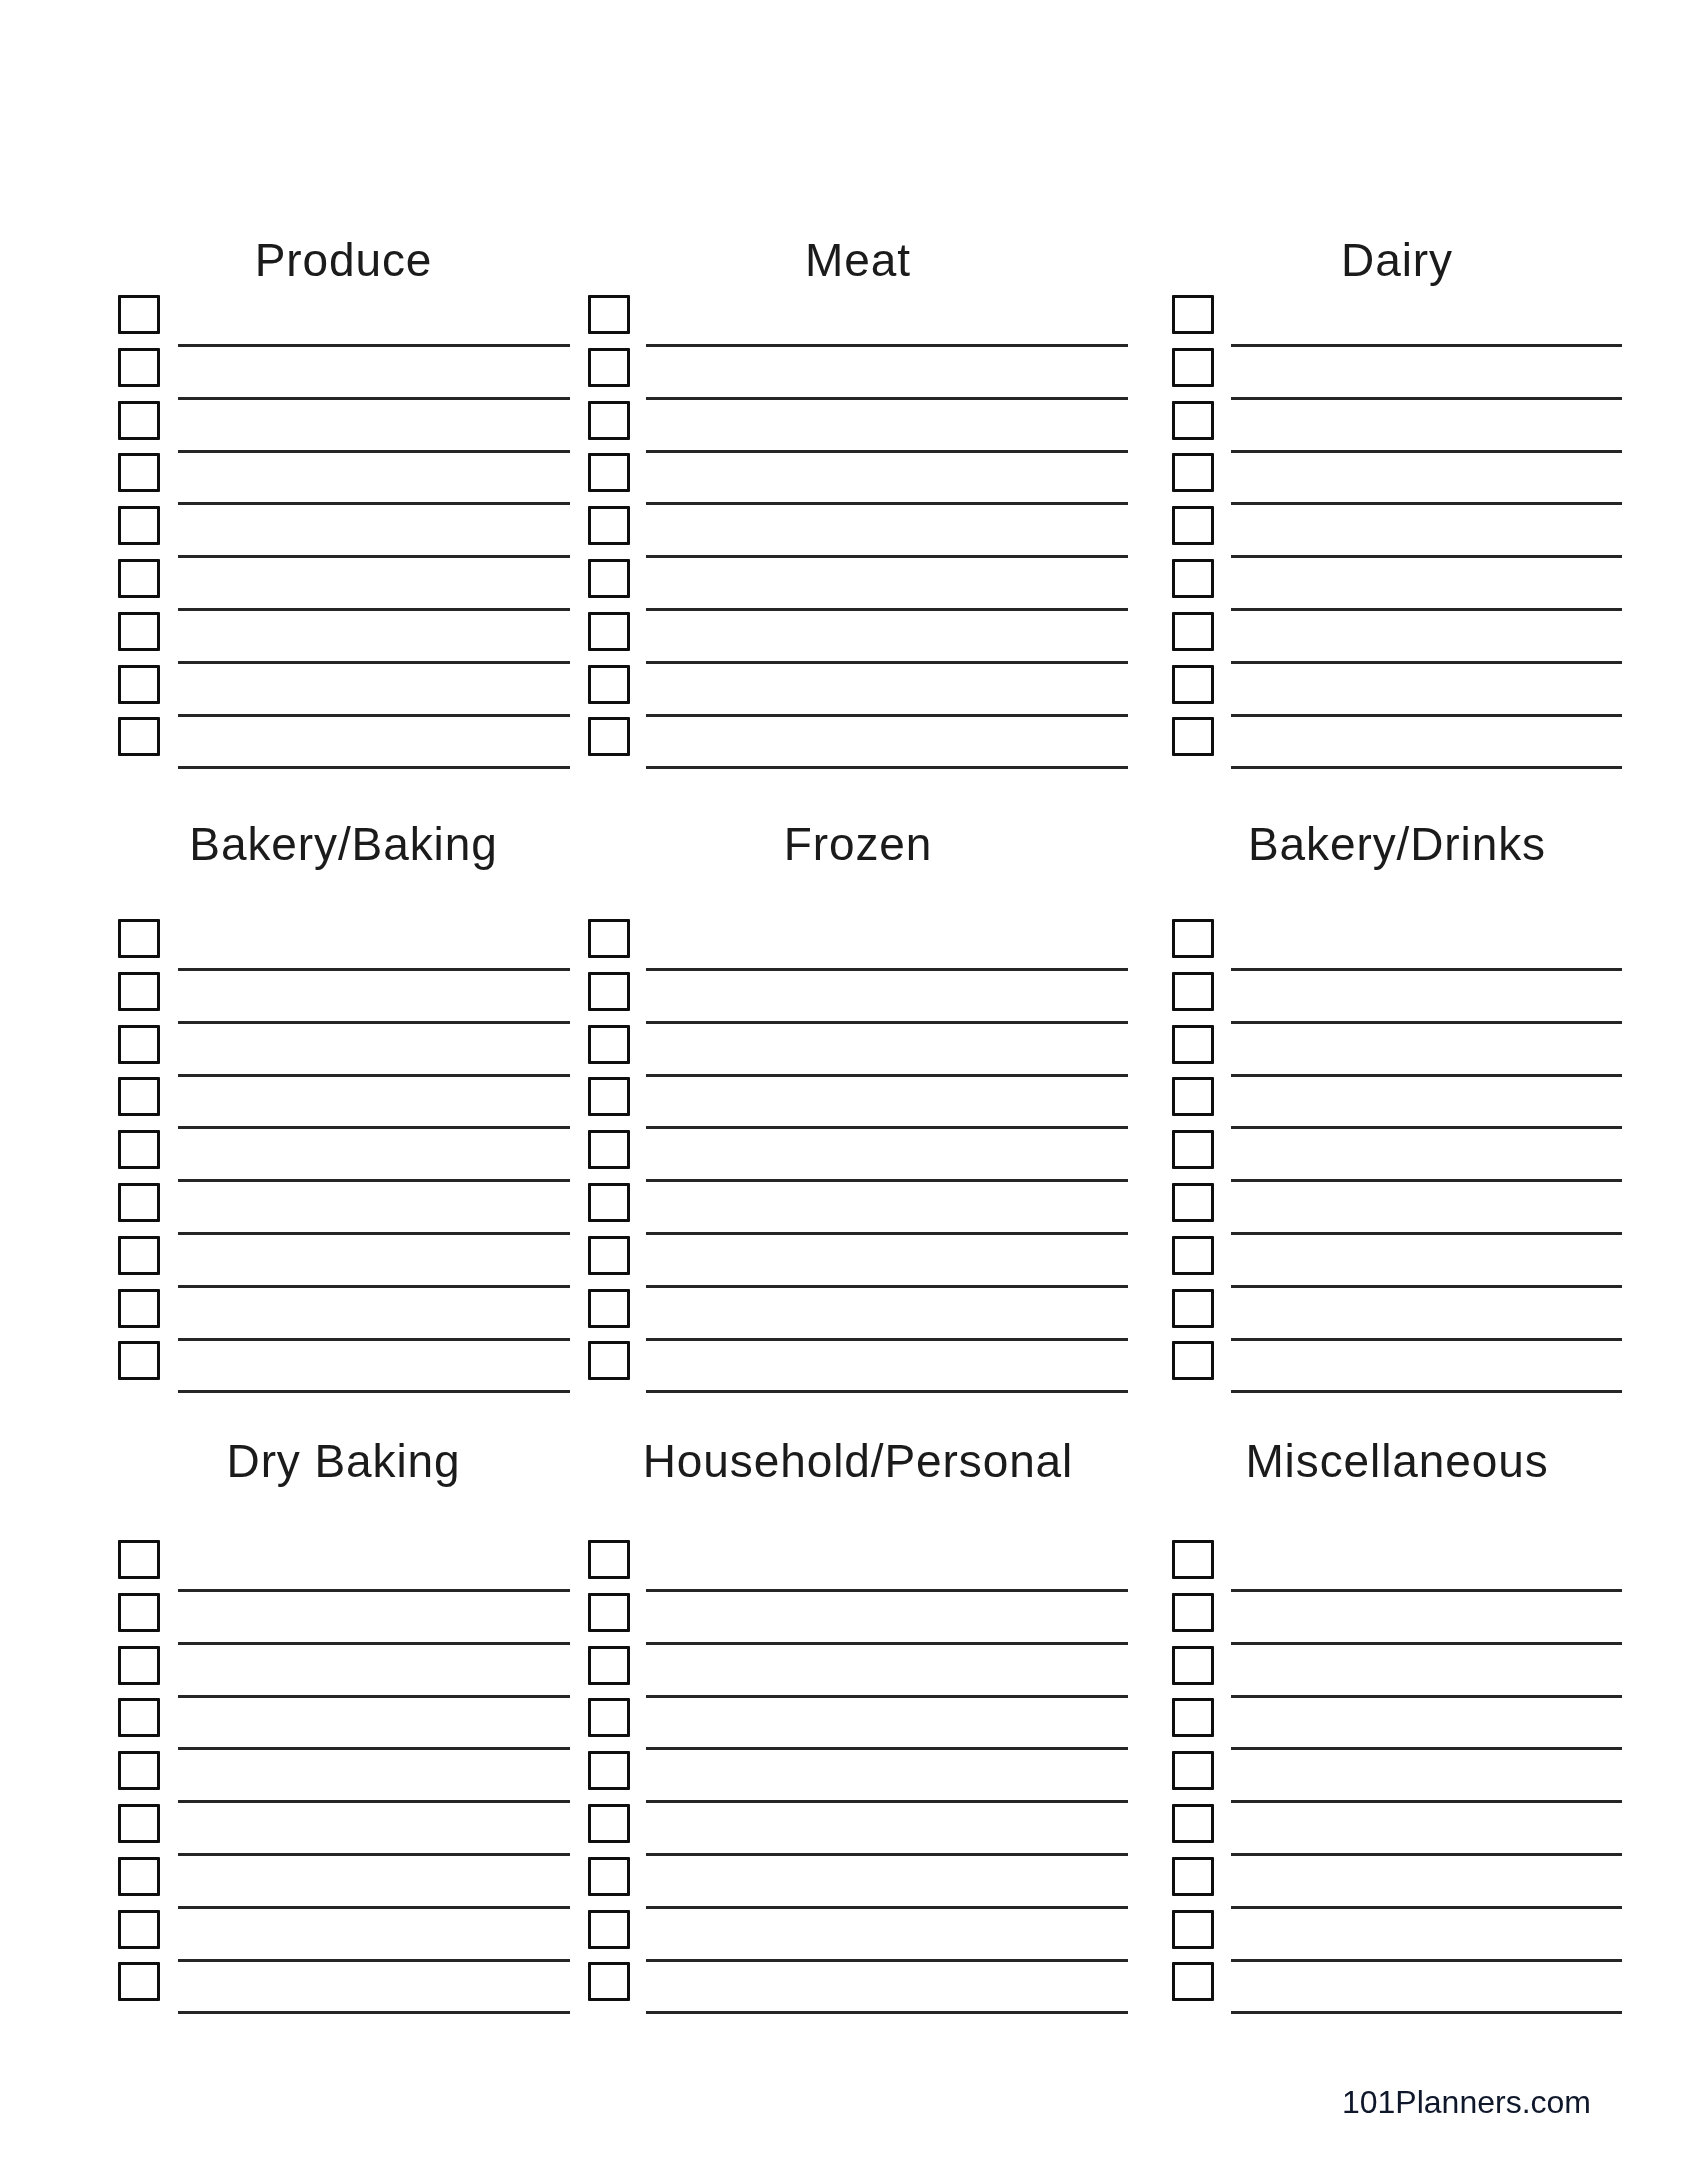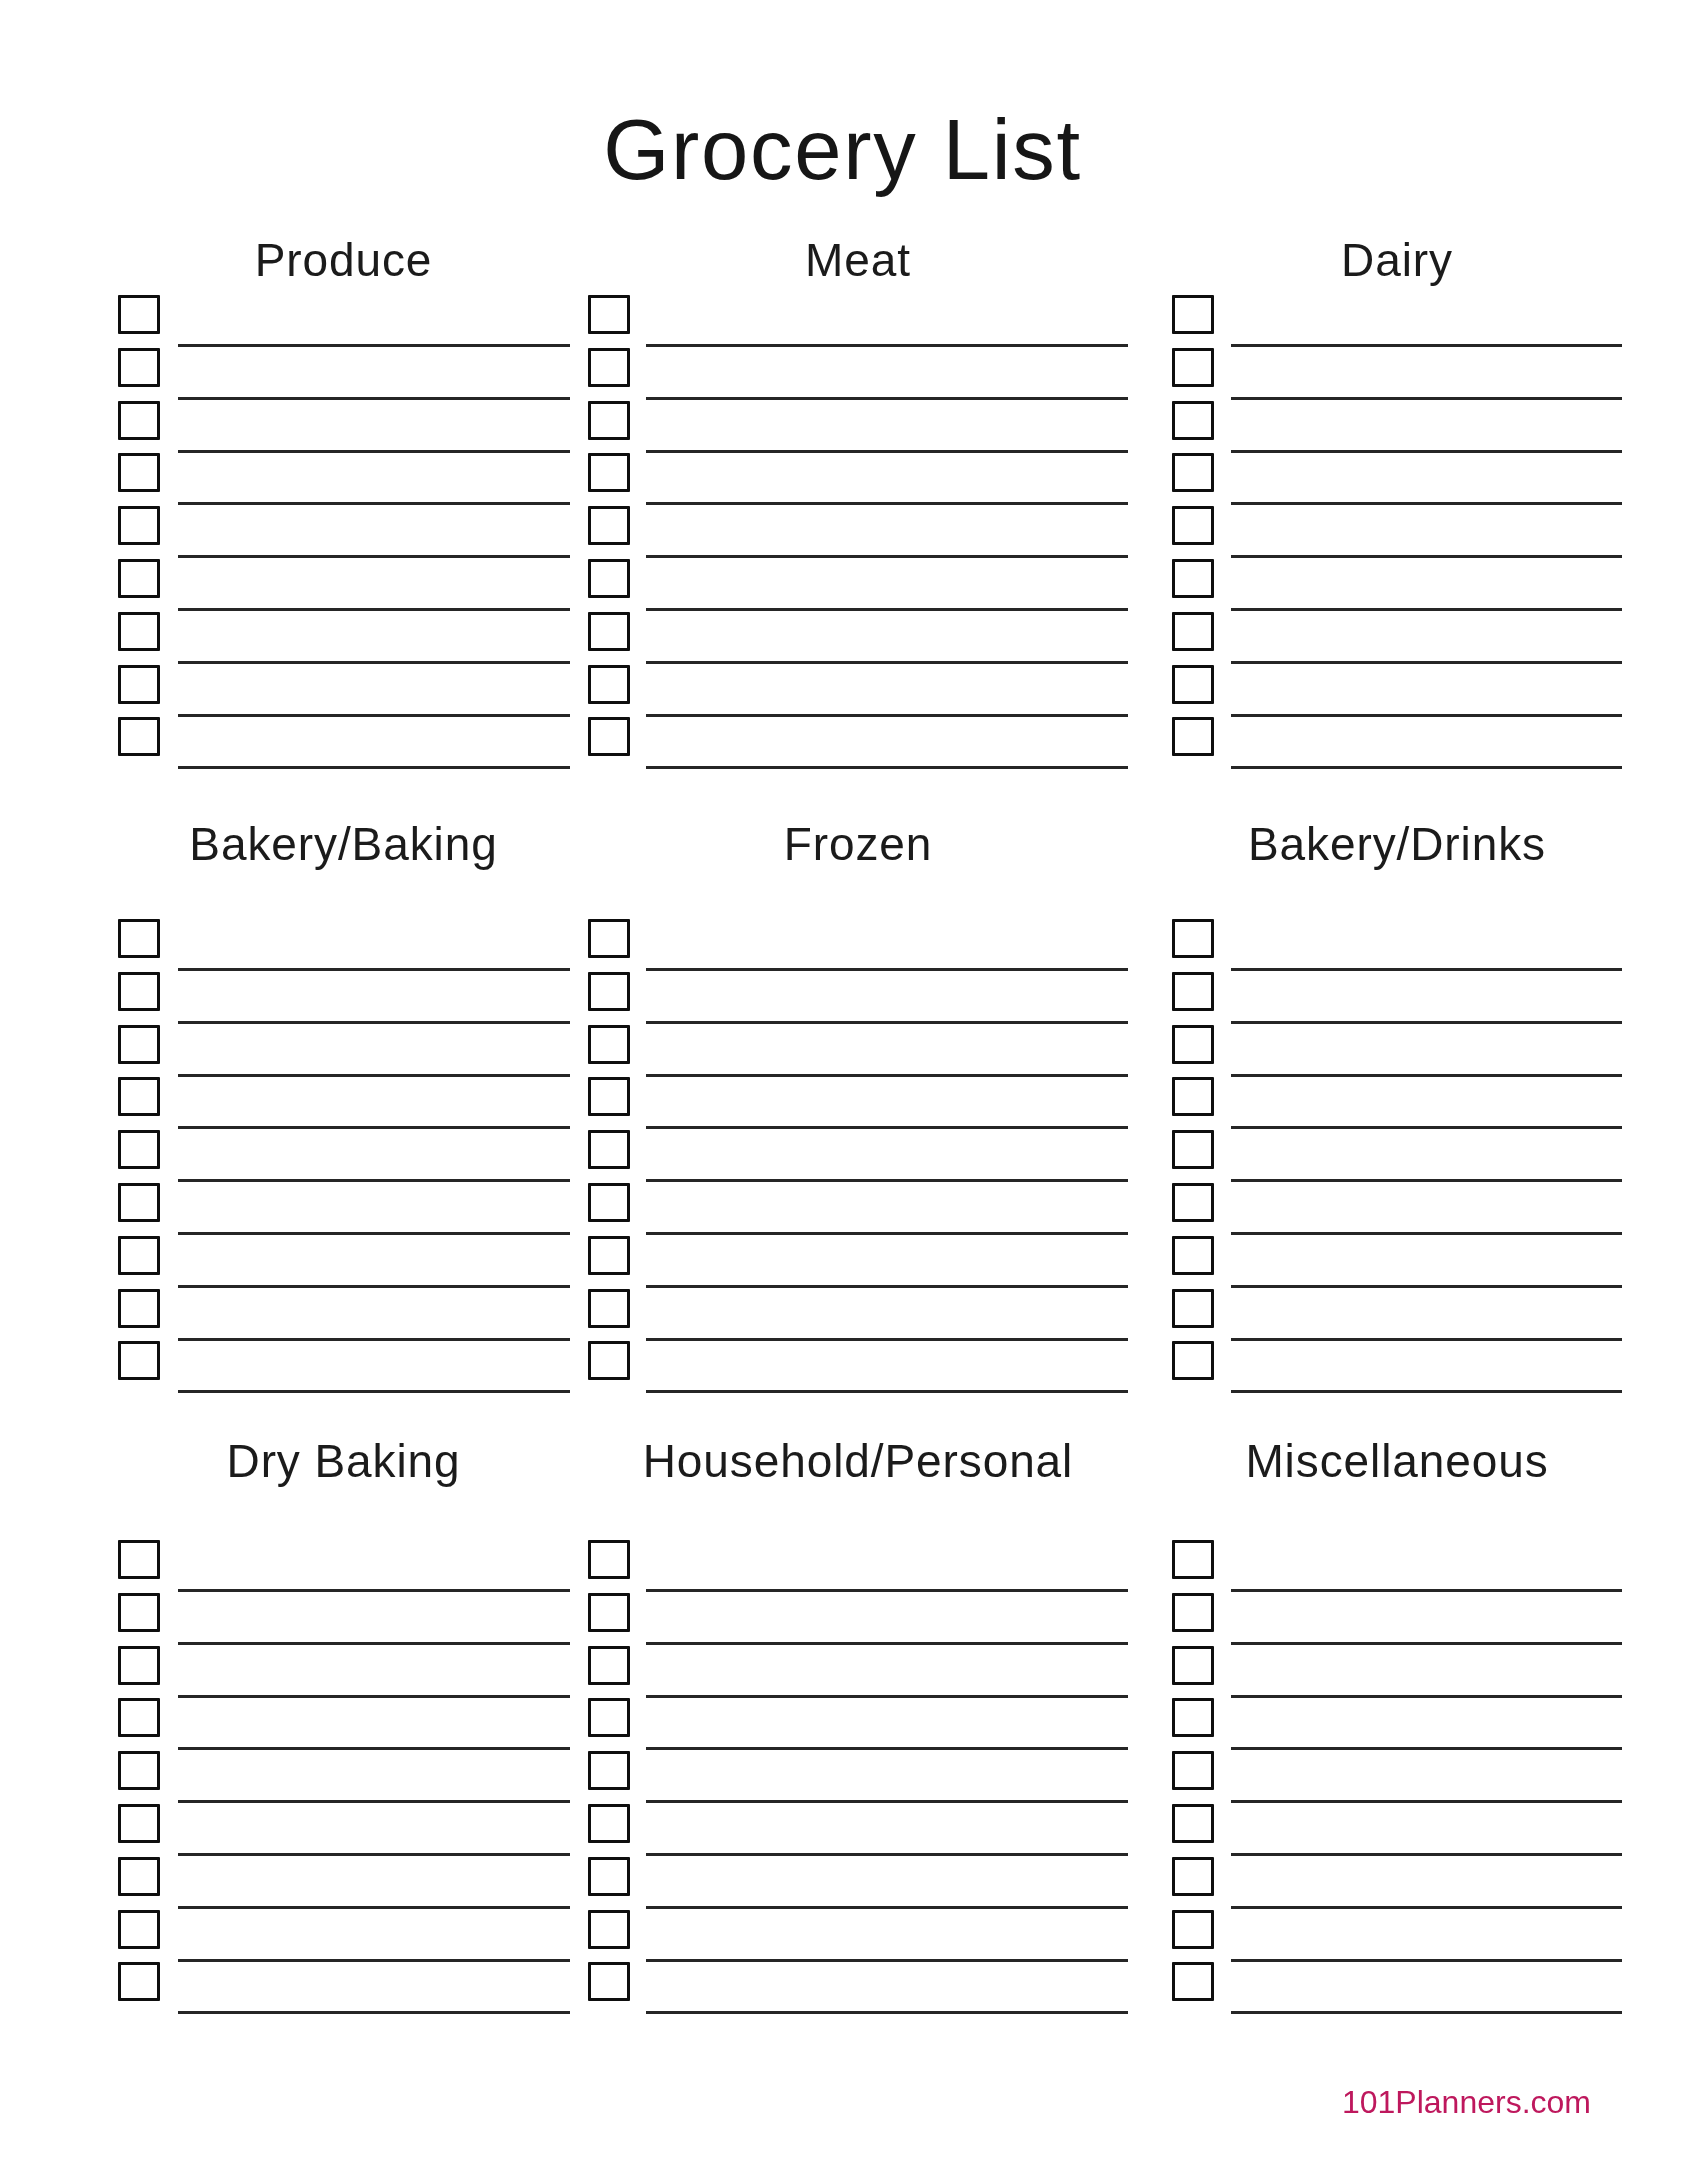--- a/index.html
+++ b/index.html
@@ -90,30 +90,29 @@
   .col-a .write-line { left: 60px; width: 392px; }
   .col-b .write-line { left: 58px; width: 482px; }
   .col-c .write-line { left: 59px; width: 391px; }
   .footer-brand {
     position: absolute;
     top: 2084px;
     right: 94px;
     font-size: 32px;
     line-height: 37px;
     font-weight: 400;
-    color: #be185d;
+    color: #0f172a;
     white-space: nowrap;
   }
 </style>
 </head>
 <body>
 
 <div class="page">
 
-  <div class="page-title">Grocery List</div>
 
   <div class="band band-1">
     <div class="col col-a">
       <h2 class="section-title">Produce</h2>
       <div class="rows">
           <div class="item-row" style="top: 0px;">
             <span class="checkbox"></span>
             <span class="write-line"></span>
           </div>
           <div class="item-row" style="top: 53px;">

